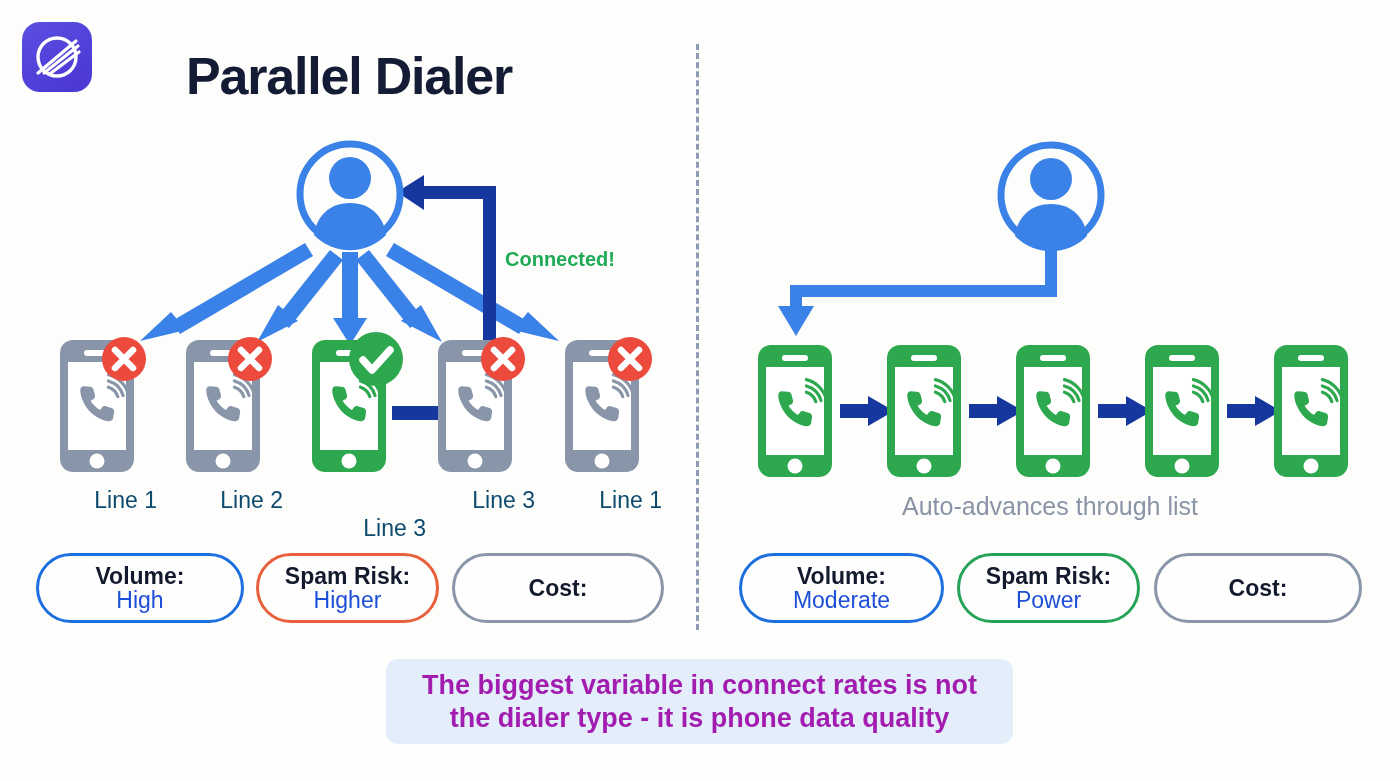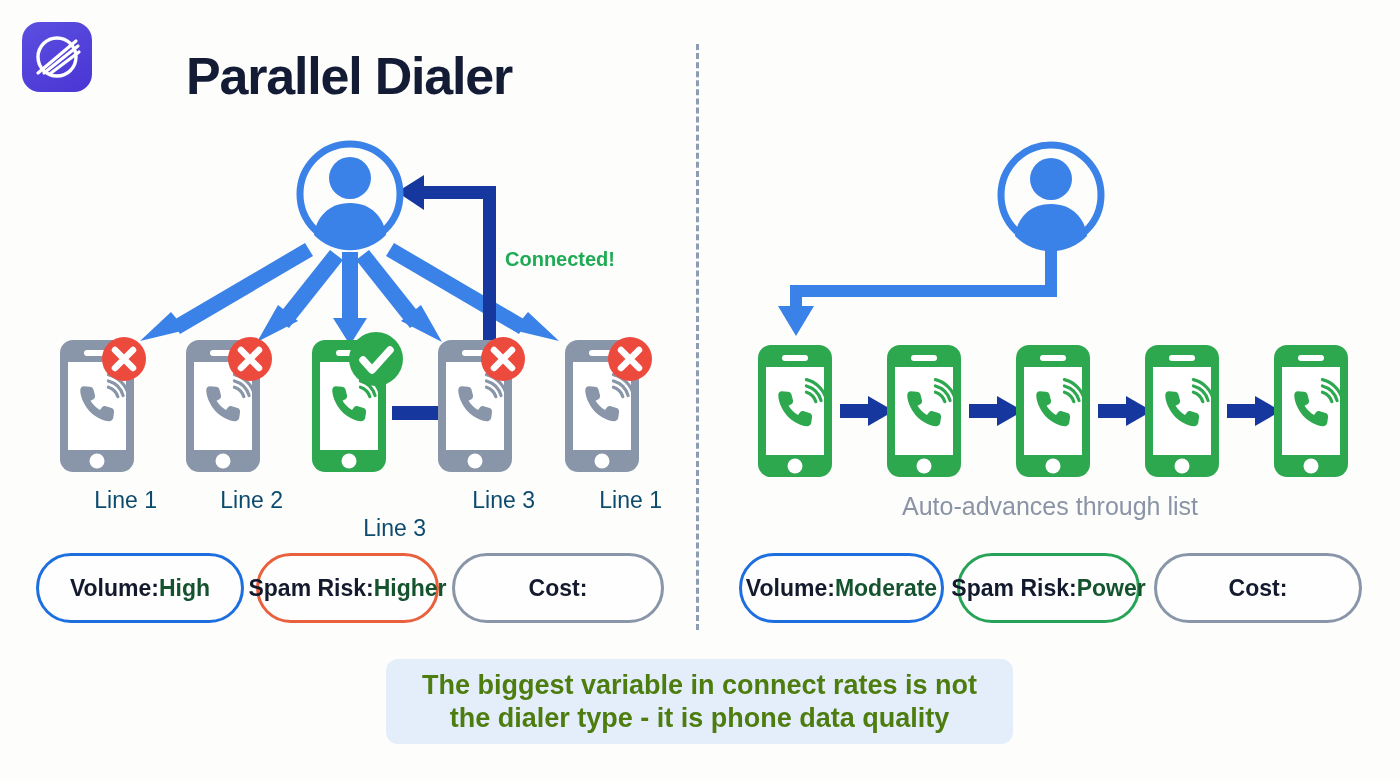--- a/index.html
+++ b/index.html
@@ -96,55 +96,55 @@
 
   
   .pill {
     position: absolute;
     box-sizing: border-box;
     height: 70px;
     border-radius: 36px;
     border: 3px solid #8995a8;
     background: #fefefe;
     display: flex;
-    flex-direction: row;
+    flex-direction: column;
     align-items: center;
     justify-content: center;
     line-height: 1.06;
   }
   .pill .pill-title {
     font-size: 23px;
     font-weight: 700;
     color: #131a2e;
     white-space: nowrap;
   }
   .pill .pill-value {
     font-size: 23px;
-    font-weight: 700;
-    color: #14532d;
+    font-weight: 400;
+    color: #1d4ed8;
     white-space: nowrap;
   }
 
   
   #footer-banner {
     position: absolute;
     left: 386px;
     top: 659px;
     width: 627px;
     height: 85px;
     border-radius: 12px;
     background: #e4eefb;
     display: flex;
     align-items: center;
     justify-content: center;
   }
   #footer-banner .banner-text {
     font-size: 27px;
     font-weight: 700;
-    color: #4d7c0f;
+    color: #a21caf;
     text-align: center;
     line-height: 1.22;
     white-space: pre-line;
   }
 </style>
 </head>
 <body>
 
 <div id="canvas">
 

